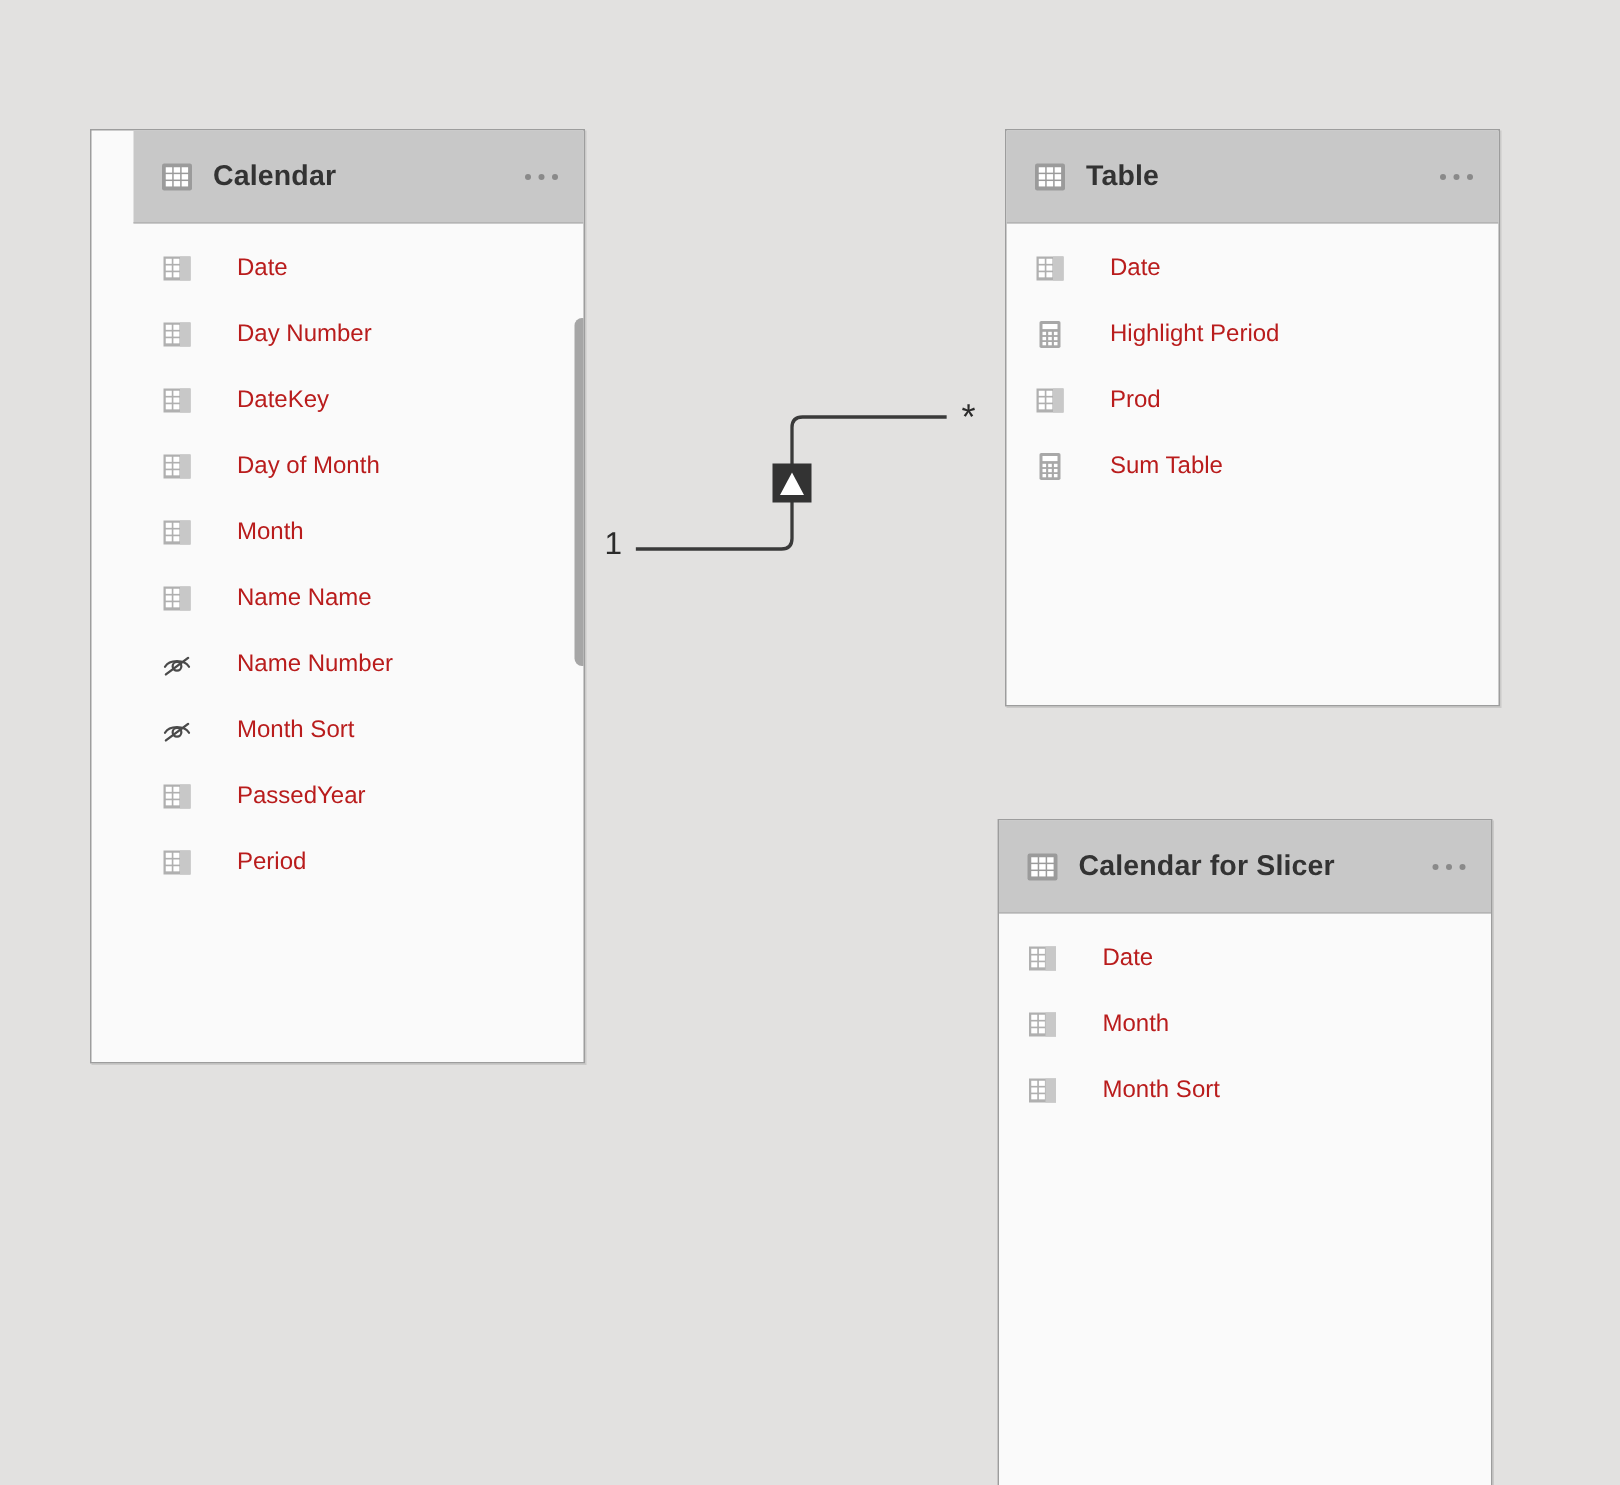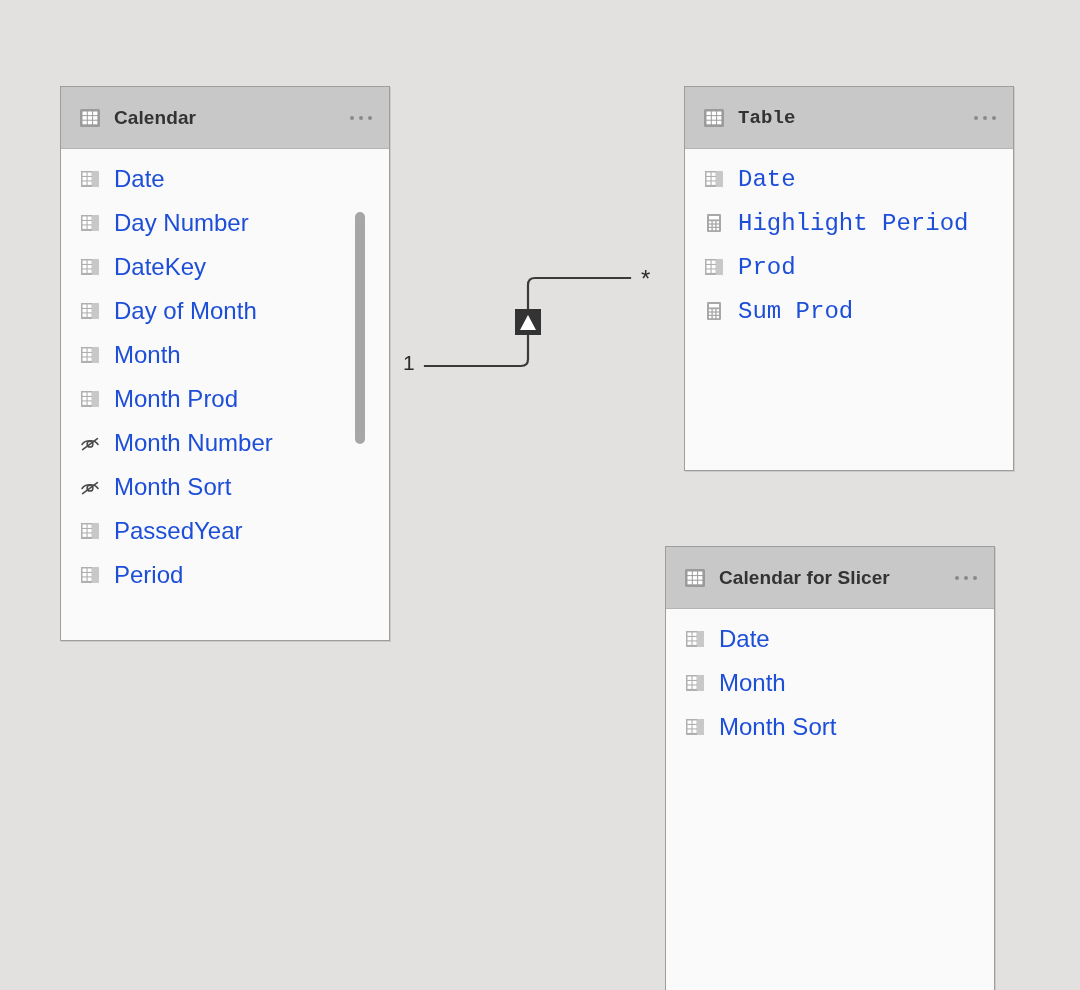--- a/index.html
+++ b/index.html
@@ -76,23 +76,23 @@
   .field-row {
     display: flex;
     align-items: center;
     height: 44px;
     padding-left: 18px;
     box-sizing: border-box;
     cursor: default;
   }
 
   .field-label {
-    font-size: 24px;
-    color: #1d4ed8;
-    margin-left: 13px;
+    font-size: 16px;
+    color: #b91c1c;
+    margin-left: 29px;
     white-space: nowrap;
   }
 
   
   .icon {
     flex: 0 0 auto;
     display: block;
     width: 22px;
     height: 22px;
     line-height: 0;
@@ -141,21 +141,21 @@
 
       <g>
         <rect x="515" y="309" width="26" height="26" fill="#333333"></rect>
         <polygon points="528,315 536,330 520,330" fill="#ffffff"></polygon>
       </g>
     </svg>
     <div class="card-label" style="left:403px; top:351px;">1</div>
     <div class="card-label star" style="left:641px; top:272px;">*</div>
   </div>
 
-  <div class="table-card" id="card-calendar" style="left:60px; top:86px; width:330px; height:555px;">
+  <div class="table-card" id="card-calendar" style="left:60px; top:86px; width:330px; height:623px;padding-left:28px;">
     <div class="card-header">
       <span class="icon">
         <svg width="22" height="22" viewBox="0 0 22 22">
           <rect x="1" y="2" width="20" height="18" rx="1.5" fill="#9b9b9b"></rect>
           <g fill="#ffffff">
             <rect x="3.5" y="4.5" width="4.3" height="3.6"></rect>
             <rect x="8.8" y="4.5" width="4.3" height="3.6"></rect>
             <rect x="14.1" y="4.5" width="4.3" height="3.6"></rect>
             <rect x="3.5" y="9.1" width="4.3" height="3.6"></rect>
             <rect x="8.8" y="9.1" width="4.3" height="3.6"></rect>
@@ -275,32 +275,32 @@
             <g fill="#ffffff">
               <rect x="3.5" y="4.5" width="4" height="3.4"></rect>
                 <rect x="8.6" y="4.5" width="4" height="3.4"></rect>
               <rect x="3.5" y="9" width="4" height="3.4"></rect>
                 <rect x="8.6" y="9" width="4" height="3.4"></rect>
               <rect x="3.5" y="13.5" width="4" height="3.4"></rect>
                 <rect x="8.6" y="13.5" width="4" height="3.4"></rect>
             </g>
           </svg>
         </span>
-        <span class="field-label">Month Prod</span>
+        <span class="field-label">Name Name</span>
       </div>
 
       <div class="field-row">
         <span class="icon">
           <svg width="22" height="22" viewBox="0 0 22 22">
             <path d="M3 12.5 C6 7.5, 16 7.5, 19 12.5" fill="none" stroke="#4a4a4a" stroke-width="1.5" stroke-linecap="round"></path>
             <circle cx="11" cy="12.2" r="2.9" fill="none" stroke="#4a4a4a" stroke-width="1.5"></circle>
             <line x1="3.6" y1="17.6" x2="18.4" y2="6.6" stroke="#4a4a4a" stroke-width="1.6" stroke-linecap="round"></line>
           </svg>
         </span>
-        <span class="field-label">Month Number</span>
+        <span class="field-label">Name Number</span>
       </div>
 
       <div class="field-row">
         <span class="icon">
           <svg width="22" height="22" viewBox="0 0 22 22">
             <path d="M3 12.5 C6 7.5, 16 7.5, 19 12.5" fill="none" stroke="#4a4a4a" stroke-width="1.5" stroke-linecap="round"></path>
             <circle cx="11" cy="12.2" r="2.9" fill="none" stroke="#4a4a4a" stroke-width="1.5"></circle>
             <line x1="3.6" y1="17.6" x2="18.4" y2="6.6" stroke="#4a4a4a" stroke-width="1.6" stroke-linecap="round"></line>
           </svg>
         </span>
@@ -342,21 +342,21 @@
         </span>
         <span class="field-label">Period</span>
       </div>
 
       <div class="scrollbar-track" style="top:0; left:294px; height:492px;">
         <div class="scrollbar-thumb" style="top:63px; height:232px;"></div>
       </div>
     </div>
   </div>
 
-  <div class="table-card" id="card-table" style="left:684px; top:86px; width:330px; height:385px;font-family:Liberation Mono, monospace;">
+  <div class="table-card" id="card-table" style="left:670px; top:86px; width:330px; height:385px;">
     <div class="card-header">
       <span class="icon">
         <svg width="22" height="22" viewBox="0 0 22 22">
           <rect x="1" y="2" width="20" height="18" rx="1.5" fill="#9b9b9b"></rect>
           <g fill="#ffffff">
             <rect x="3.5" y="4.5" width="4.3" height="3.6"></rect>
               <rect x="8.8" y="4.5" width="4.3" height="3.6"></rect>
               <rect x="14.1" y="4.5" width="4.3" height="3.6"></rect>
             <rect x="3.5" y="9.1" width="4.3" height="3.6"></rect>
               <rect x="8.8" y="9.1" width="4.3" height="3.6"></rect>
@@ -447,21 +447,21 @@
                 <rect x="13.6" y="9.2" width="2.4" height="2.2"></rect>
               <rect x="6" y="12.6" width="2.4" height="2.2"></rect>
                 <rect x="9.8" y="12.6" width="2.4" height="2.2"></rect>
                 <rect x="13.6" y="12.6" width="2.4" height="2.2"></rect>
               <rect x="6" y="16" width="2.4" height="2.2"></rect>
                 <rect x="9.8" y="16" width="2.4" height="2.2"></rect>
                 <rect x="13.6" y="16" width="2.4" height="2.2"></rect>
             </g>
           </svg>
         </span>
-        <span class="field-label">Sum Prod</span>
+        <span class="field-label">Sum Table</span>
       </div>
 
     </div>
   </div>
 
   <div class="table-card" id="card-calendar-for-slicer" style="left:665px; top:546px; width:330px; height:481px;">
     <div class="card-header">
       <span class="icon">
         <svg width="22" height="22" viewBox="0 0 22 22">
           <rect x="1" y="2" width="20" height="18" rx="1.5" fill="#9b9b9b"></rect>

